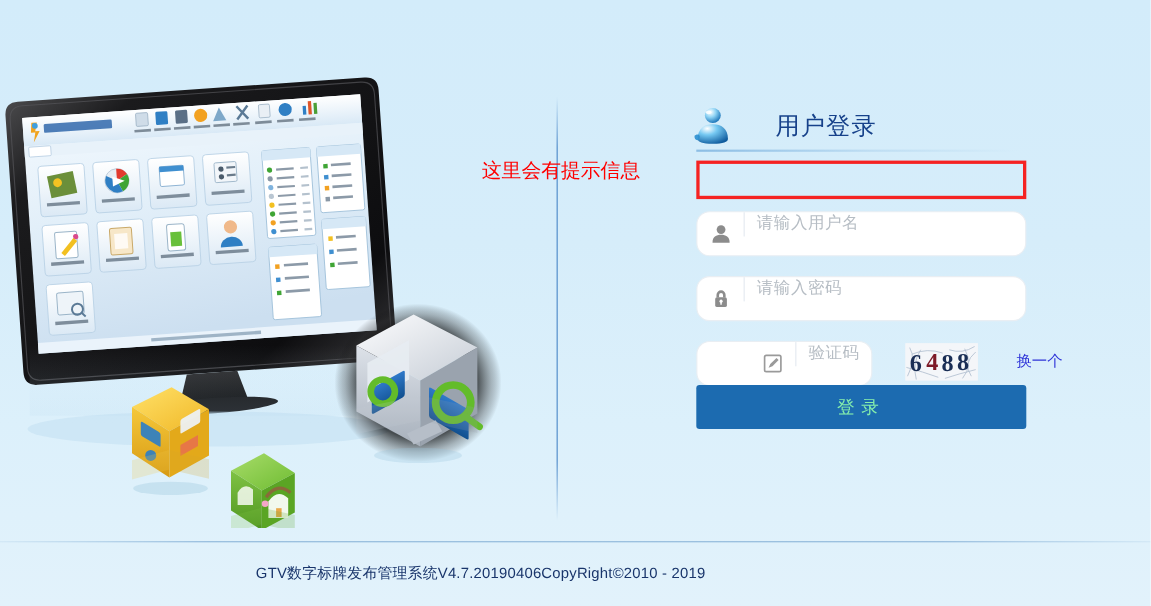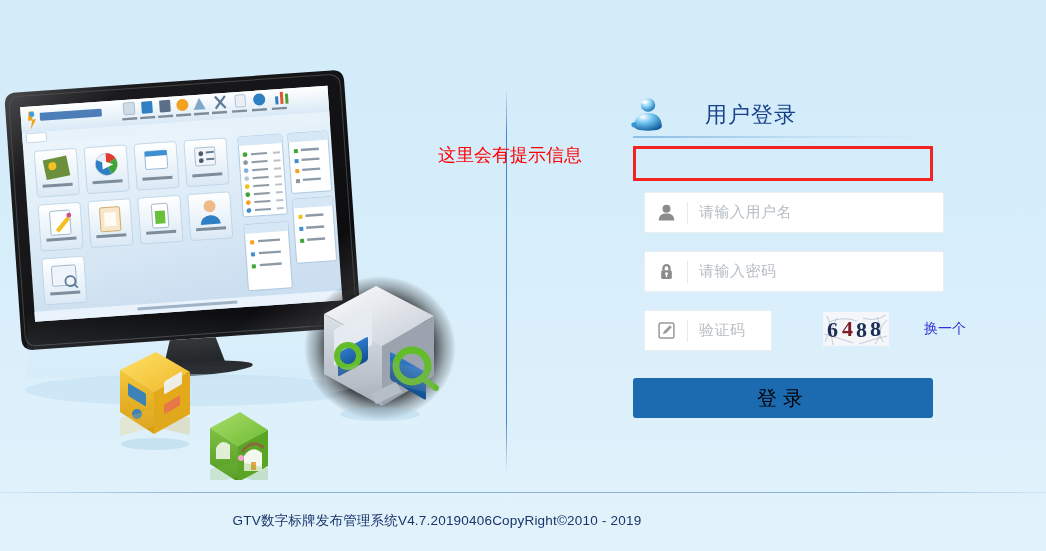--- a/index.html
+++ b/index.html
@@ -61,30 +61,30 @@
   }
   .alert-text {
     position: absolute; left: -243px; top: 47px;
     width: 240px; text-align: center;
     font-family: "Liberation Serif", "DejaVu Serif", serif;
     font-size: 18px; color: #ff0000; white-space: nowrap;
   }
 
   
   .field {
-    position: absolute; left: 11px;
+    position: absolute; left: 0;
     width: 300px; height: 41px;
     background: #ffffff;
     border: 1px solid #e9eef3;
-    border-radius: 2px;
-    display: flex; align-items: center;
+    border-radius: 12px;
+    display: flex; 
   }
   .field.username { top: 96px; }
   .field.password { top: 155px; }
-  .field.captcha  { top: 214px; width: 128px; }
+  .field.captcha  { top: 214px; width: 160px; padding-left: 47px; }
 
   .field-icon {
     width: 42px; height: 100%;
     display: flex; align-items: center; justify-content: center;
     flex: 0 0 42px;
   }
   .field-sep { width: 1px; height: 22px; background: #e3e9ef; flex: 0 0 1px; }
   .field-ph {
     padding-left: 11px;
     font-size: 15px; color: #b6bdc4; letter-spacing: .5px;
@@ -102,24 +102,23 @@
     position: absolute; left: 263px; top: 224px;
     font-size: 14px; color: #2e33d8; cursor: pointer; white-space: nowrap; margin-left: 28px;
   }
 
   
   .login-btn {
     position: absolute; left: 0; top: 254px;
     width: 300px; height: 40px;
     background: #1c6bb0;
     border: none; border-radius: 3px;
-    color: #000000; font-size: 20px; letter-spacing: 6px;
+    color: #86efac; font-size: 16px; letter-spacing: 6px;
     font-family: "Liberation Sans", "DejaVu Sans", sans-serif;
     cursor: pointer;
-    margin-top: 28px;
   }
 </style>
 </head>
 <body>
 
 <div class="illus">
   <svg width="500" height="420" viewBox="0 0 500 420" xmlns="http://www.w3.org/2000/svg">
     <defs>
       <linearGradient id="bezel" x1="0" y1="0" x2="1" y2="1">
         <stop offset="0%" stop-color="#4a4a4c"></stop>

